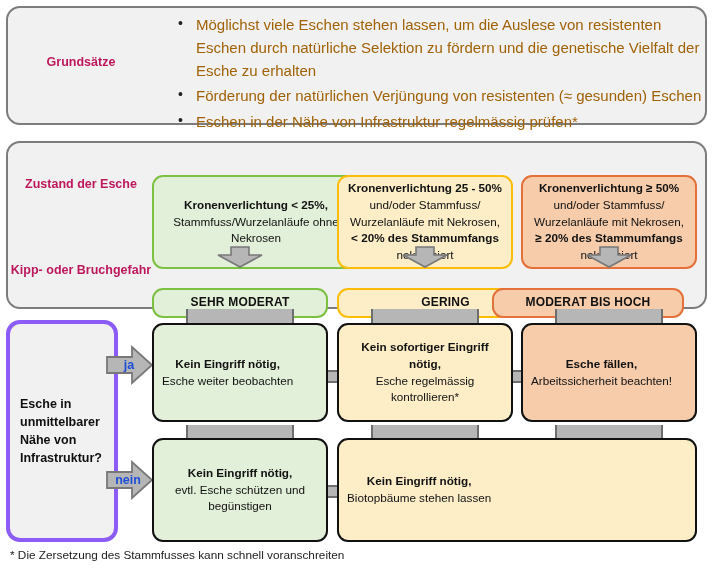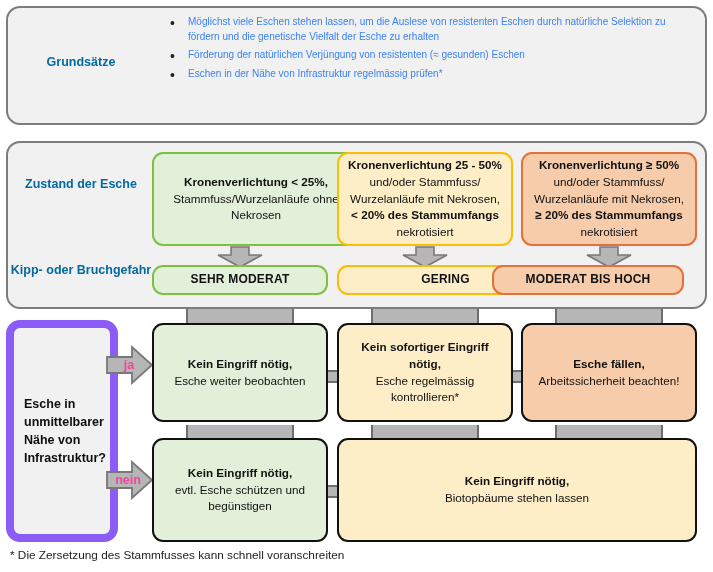--- a/index.html
+++ b/index.html
@@ -20,32 +20,32 @@
   }
   #panel-principles { left: 6px;  top: 6px;   width: 701px; height: 119px; }
   #panel-condition  { left: 6px;  top: 141px; width: 701px; height: 168px; }
 
   
   .row-label {
     position: absolute;
     text-align: center;
     font-weight: bold;
     font-size: 12.5px;
-    color: #0369a1;
+    color: #be185d;
     line-height: 1.35;
     width: 150px;
     left: 6px;
   }
 
   
   #principles-label { top: 54px; }
   .bullets {
     position: absolute;
-    left: 166px; top: 14px; width: 530px;
-    font-size: 10px; color: #3b82f6; line-height: 1.52;
+    left: 174px; top: 14px; width: 530px;
+    font-size: 15px; color: #a16207; line-height: 1.52;
   }
   .bullets li {
     list-style: none;
     position: relative;
     padding-left: 22px;
     margin-bottom: 3px;
   }
   .bullets li:before {
     content: "\2022";
     position: absolute; left: 4px; top: -1px;
@@ -62,20 +62,21 @@
     border-radius: 11px;
     border: 2.4px solid;
     display: flex;
     align-items: center;
     justify-content: center;
     text-align: center;
     font-size: 11.7px;
     line-height: 1.42;
     color: #111;
     padding: 4px 7px;
+    margin-top: 23px;
   }
   .c-green  { background: #e2efd9; border-color: #7cc242; }
   .c-yellow { background: #fdeec8; border-color: #fbbd08; }
   .c-orange { background: #f7ccab; border-color: #e4703a; }
 
   .cond-box { top: 152px; height: 94px; }
   #cond-green  { left: 152px; width: 208px; }
   #cond-yellow { left: 337px; width: 176px; }
   #cond-orange { left: 521px; width: 176px; }
 
@@ -120,49 +121,49 @@
   }
   #bridge-1 { left: 320px; top: 370px; width: 24px; }
   #bridge-2 { left: 505px; top: 370px; width: 24px; }
   #bridge-3 { left: 320px; top: 485px; width: 24px; }
 
   
   #question-card {
     position: absolute;
     left: 6px; top: 320px; width: 112px; height: 222px;
     background: #f1f1f1;
-    border: 8px solid #8b5cf6;
+    border: 4px solid #8b5cf6;
     border-radius: 14px;
     display: flex; align-items: center;
   }
   #question-text {
     font-weight: bold; font-size: 12.5px; line-height: 1.45;
     color: #0f0f0f; padding-left: 10px;
   }
 
   
   .right-arrow {
     position: absolute; width: 48px; height: 40px;
   }
   #arrow-ja   { left: 106px; top: 345px; }
   #arrow-nein { left: 106px; top: 460px; }
   .arrow-label {
     position: absolute;
-    font-weight: bold; font-size: 12.5px; color: #ec4899;
+    font-weight: bold; font-size: 12.5px; color: #1d4ed8;
     width: 48px; text-align: center;
   }
   #label-ja   { left: 105px; top: 358px; }
   #label-nein { left: 104px; top: 473px; }
 
   
   .dec-card {
     position: absolute;
     border-radius: 11px;
     border: 2.4px solid;
-    display: flex; align-items: center; justify-content: center;
+    display: flex; align-items: center; justify-content: flex-start;
     text-align: center; font-size: 11.7px; line-height: 1.45;
     color: #111; padding: 8px 8px;
   }
   #dec-ja-green    { left: 152px; top: 323px; width: 176px; height: 99px; }
   #dec-ja-yellow   { left: 337px; top: 323px; width: 176px; height: 99px; }
   #dec-ja-orange   { left: 521px; top: 323px; width: 176px; height: 99px; }
   #dec-nein-green  { left: 152px; top: 438px; width: 176px; height: 104px; }
   #dec-nein-yellow { left: 337px; top: 438px; width: 360px; height: 104px; }
 
   b { font-weight: bold; }

